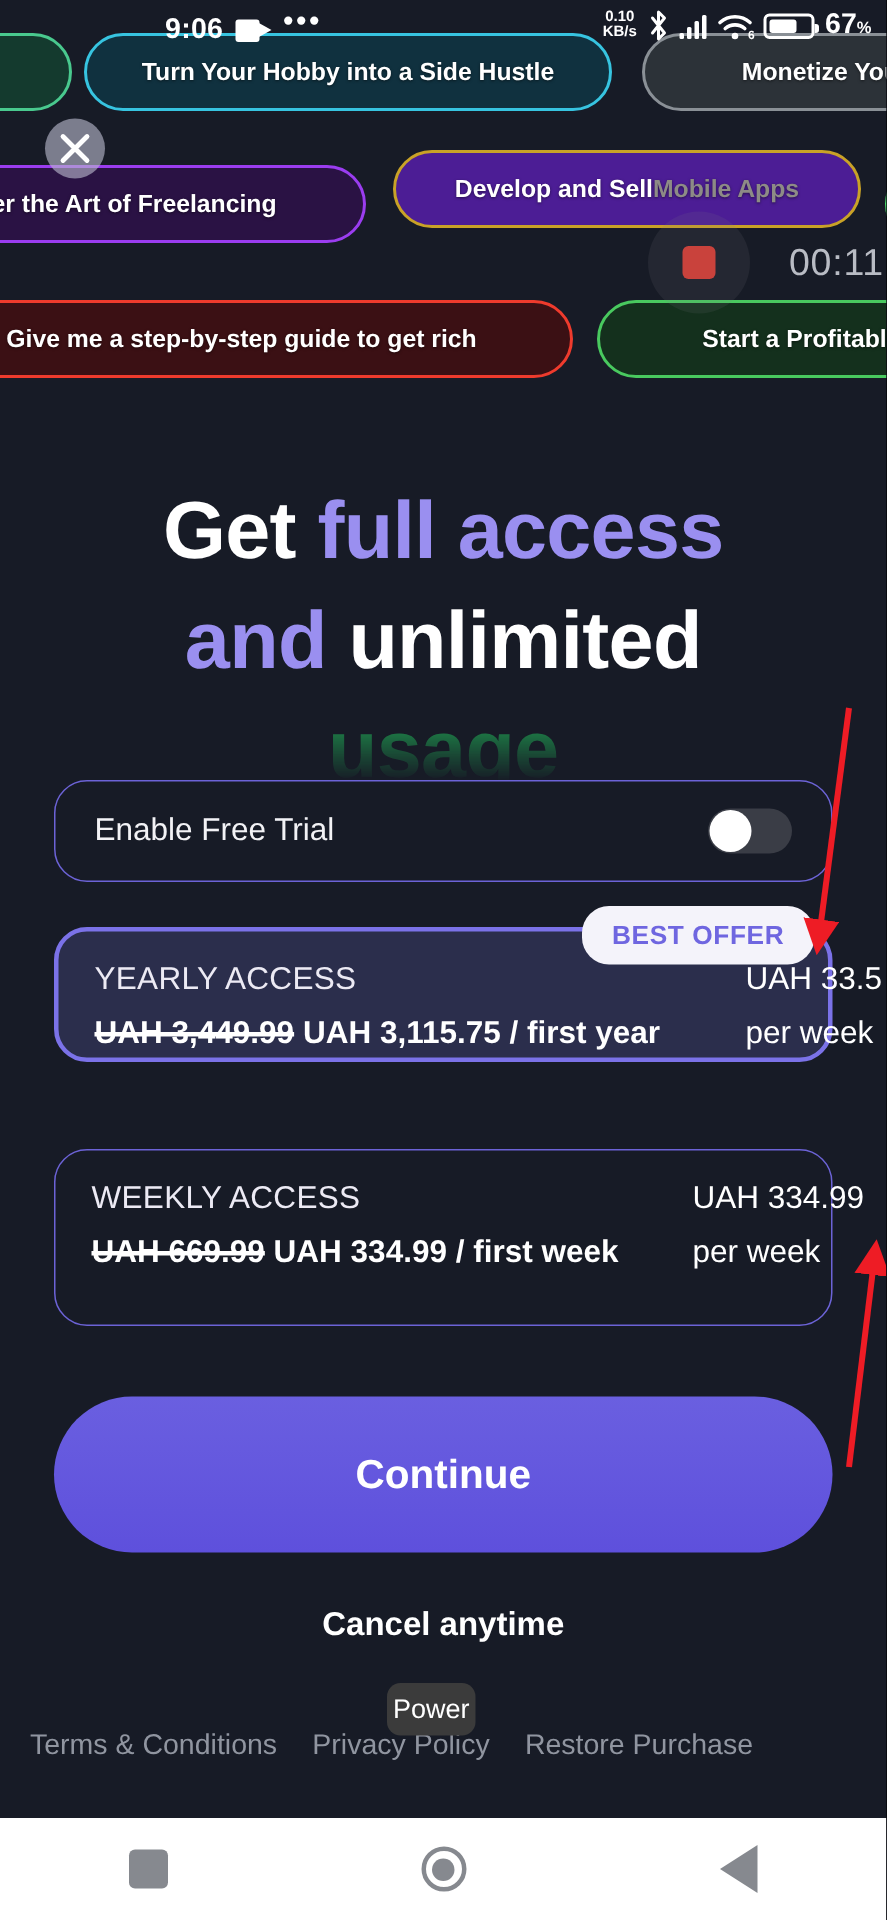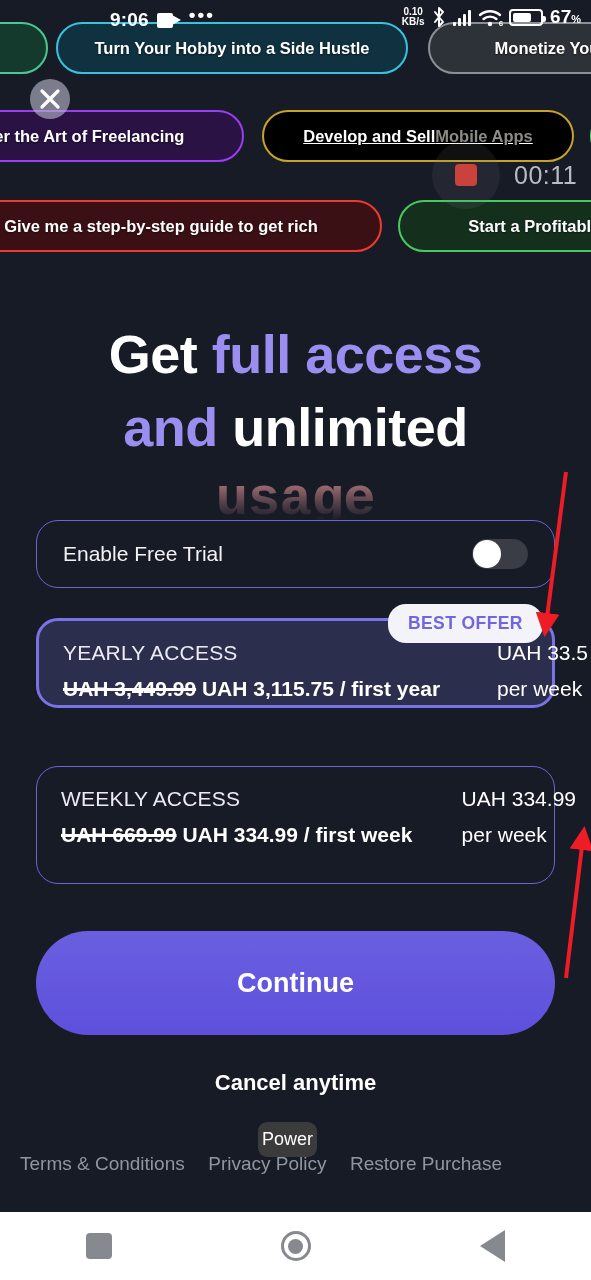--- a/index.html
+++ b/index.html
@@ -90,22 +90,22 @@
     text-shadow:0 1px 2px rgba(0,0,0,.5);
   }
   .chip.c-teal   { left:56px;  top:22px;  width:352px;
                    background:#10313f; border-color:#37c4e0;align-items:center; }
   .chip.c-green-r{ left:428px; top:22px;  width:260px;
                    background:#2c3238; border-color:#8a9096; }
   .chip.c-green-l{ left:-92px; top:22px;  width:140px;
                    background:#143a2e; border-color:#49c98e; }
   .chip.c-purple { left:-80px; top:110px; width:324px;
                    background:#2a1244; border-color:#9b3df0; }
-  .chip.c-gold   { left:262px; top:110px; width:312px;
-                   background:#000000; border-color:#c9a227;text-decoration:underline; }
+  .chip.c-gold   { left:262px; top:100px; width:312px;
+                   background:#4c1d95; border-color:#c9a227; }
   .chip.c-gold2  { left:590px; top:110px; width:120px;
                    background:#16331c; border-color:#4ad96a; }
   .chip.c-red    { left:-60px; top:200px; width:442px;
                    background:#3b1014; border-color:#ef3b2d; }
   .chip.c-green2 { left:398px; top:200px; width:300px;
                    background:#14301d; border-color:#49c95f; }
 
   
   .chip .dim{ color:#8d8b86; }
 
@@ -115,21 +115,21 @@
     border-radius:50%;
     background:rgba(186,186,205,.62);
     display:flex; align-items:center; justify-content:center;
     z-index:35;
   }
   #close-btn svg{ display:block; }
 
   
   #rec-widget{
     position:absolute; left:432px; top:140px; width:160px; height:70px;
-    z-index:32; display:flex; align-items:center; gap:14px;
+    z-index:32; display:flex; align-items:center; gap:26px;
   }
   #rec-widget .halo{
     position:relative; width:68px; height:68px; border-radius:50%;
     background:rgba(120,120,130,.13);
     display:flex; align-items:center; justify-content:center;
   }
   #rec-widget .stop{
     width:22px; height:22px; border-radius:4px; background:#c9423c;
   }
   #rec-widget .timer{
@@ -141,24 +141,23 @@
 
   #headline{
     position:absolute; left:0; top:318px; width:591px;
     text-align:center;
     font-size:54px; font-weight:bold; line-height:1.35;
     color:#ffffff; letter-spacing:-.5px;
   }
   #headline .hl{ color:#9a8ff0; }
   #headline .fade-line{
     display:block;
-    color:#fca5a5;
+    color:#22c55e;
     -webkit-mask-image:linear-gradient(to bottom, rgba(0,0,0,.95) 0%, rgba(0,0,0,.25) 55%, rgba(0,0,0,0) 78%);
             mask-image:linear-gradient(to bottom, rgba(0,0,0,.95) 0%, rgba(0,0,0,.25) 55%, rgba(0,0,0,0) 78%);
-            font-family:Liberation Mono, monospace;
   }
 
   .card{
     position:absolute;
     border-radius:22px;
     border:1.5px solid #6c63d6;
     background:#171b26;
   }
 
   #trial-card{

